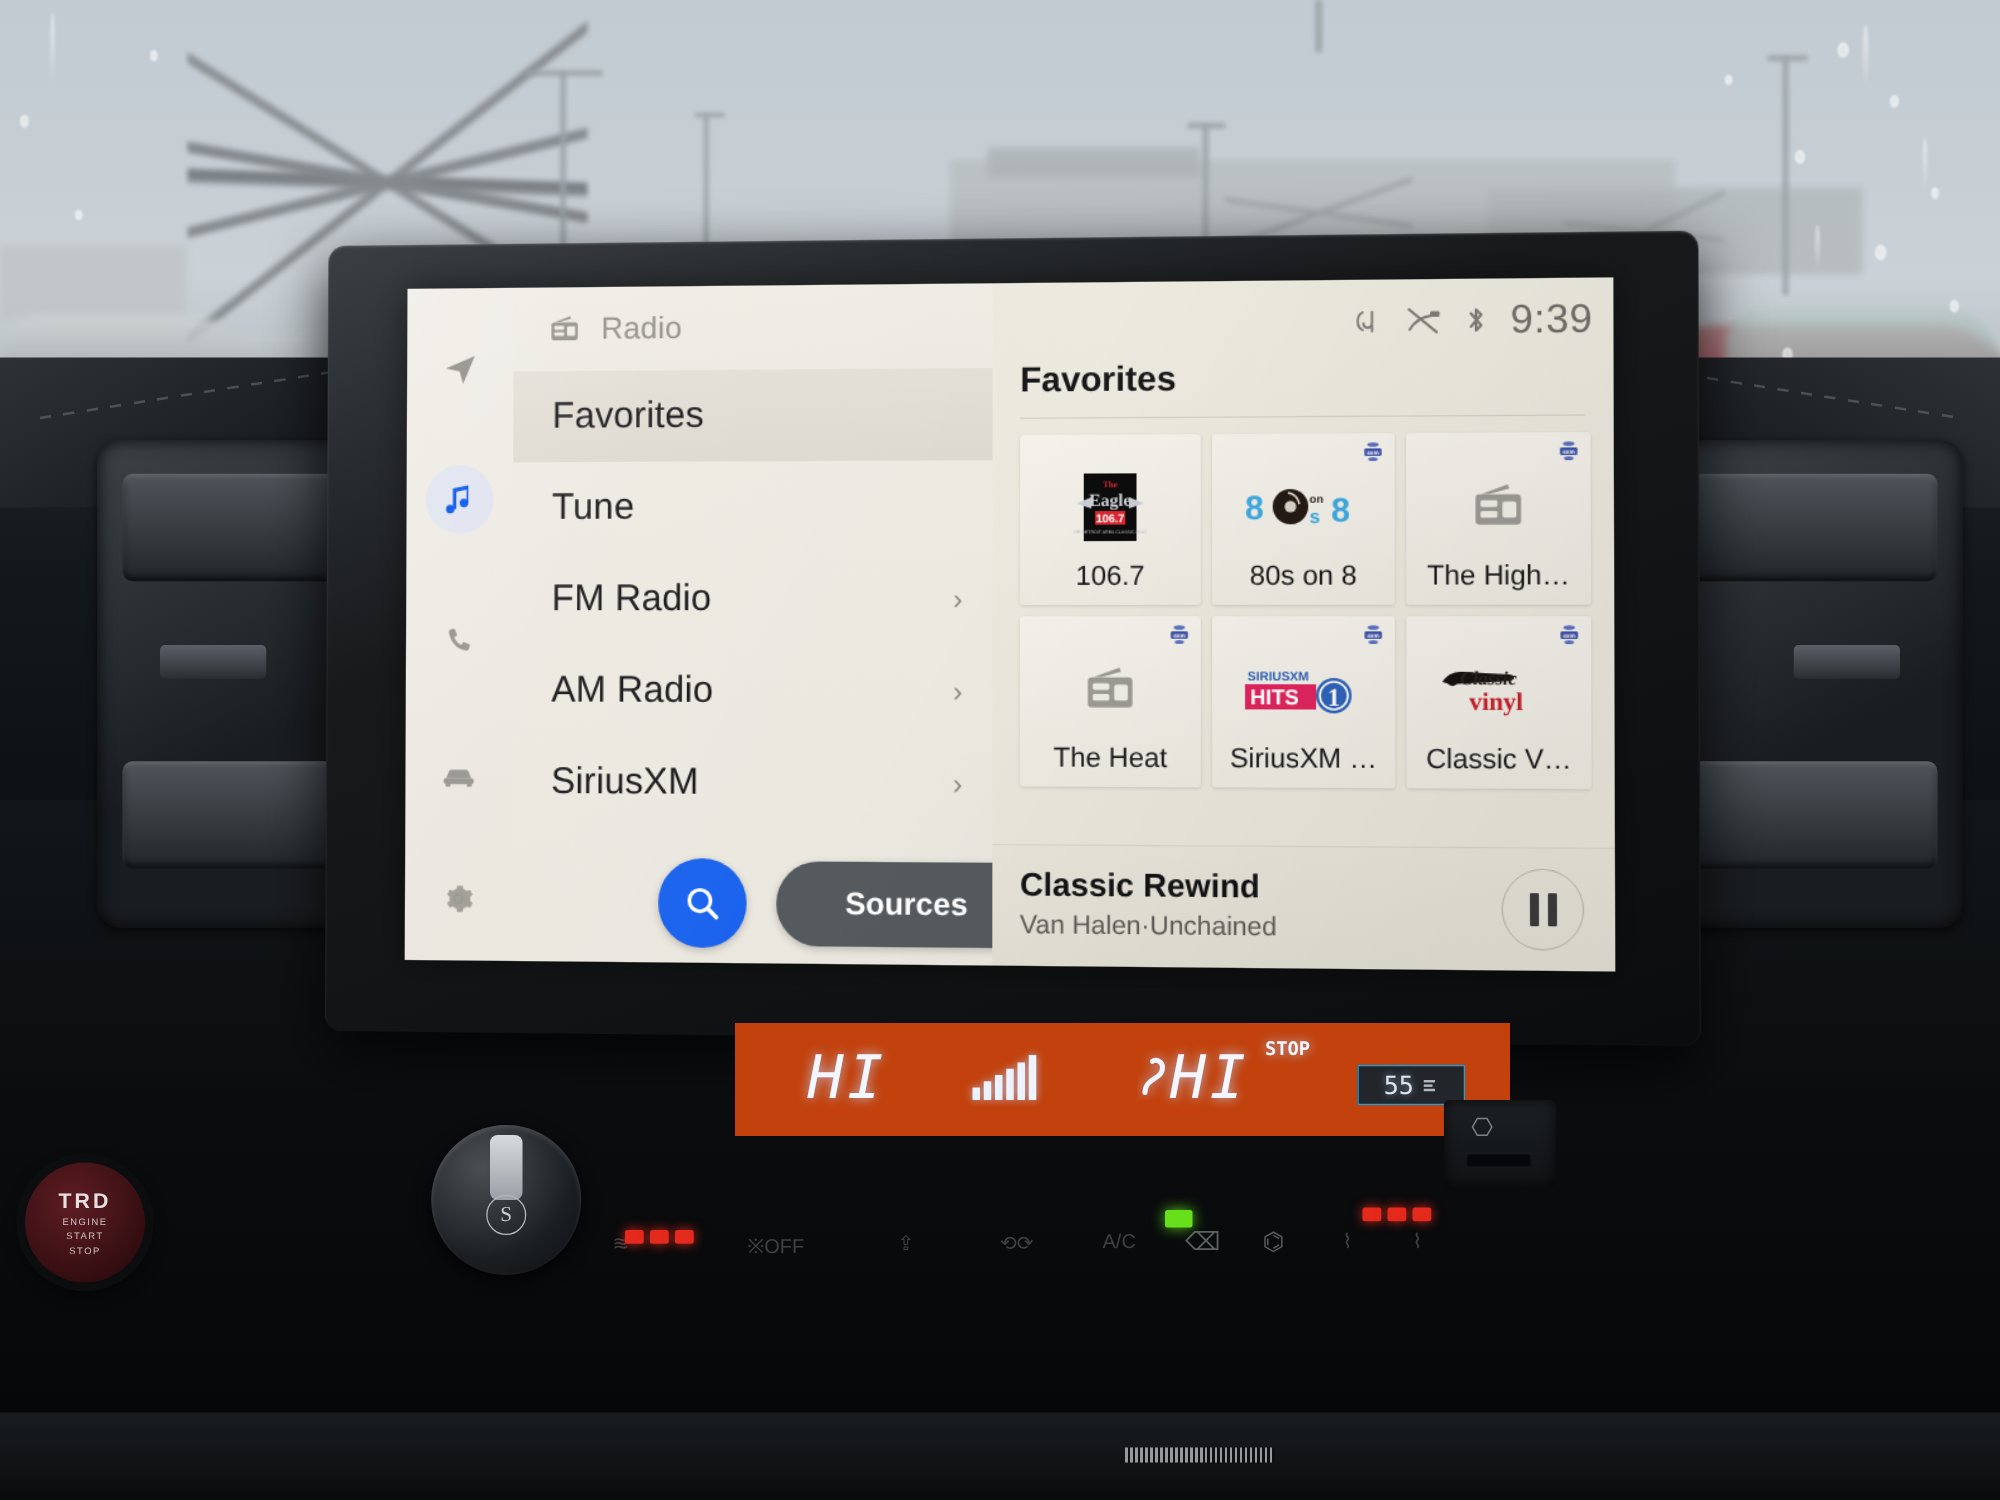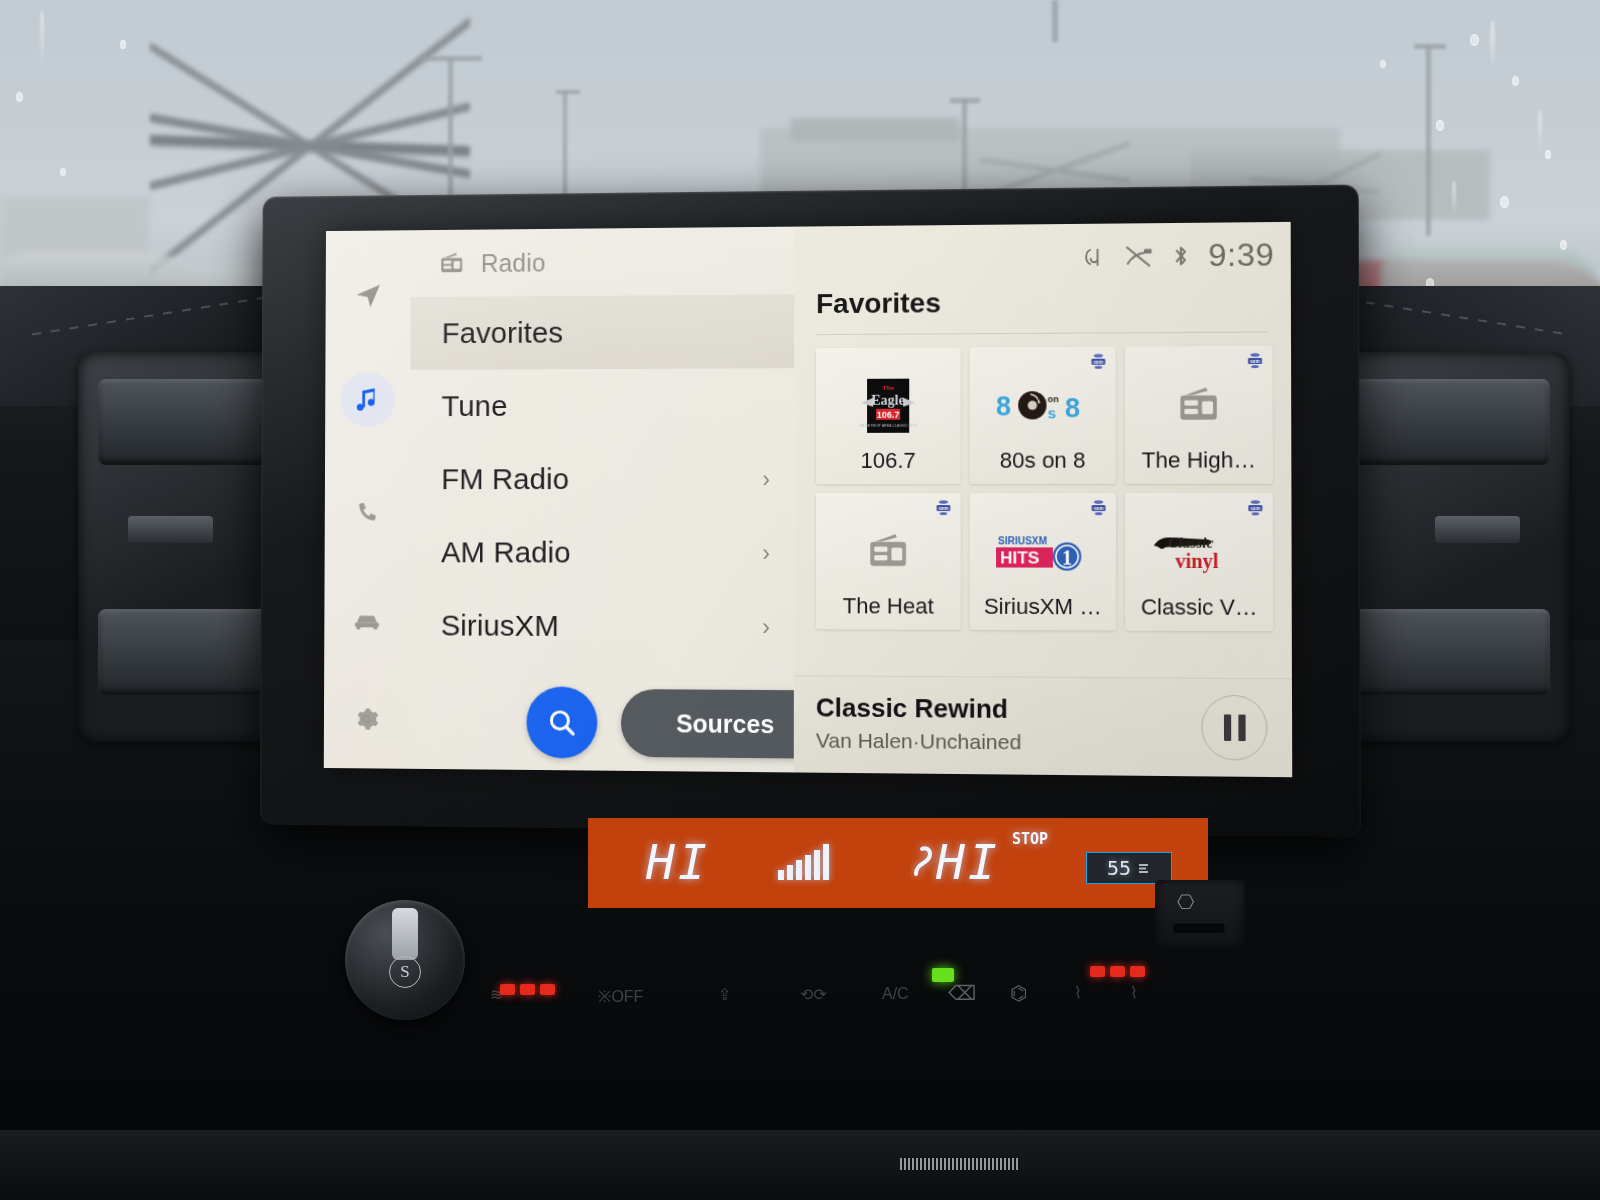--- a/index.html
+++ b/index.html
@@ -538,20 +538,26 @@
   </div>
 
   <div class="led ledRed" style="left:500px;top:984px;"></div>
   <div class="led ledRed" style="left:520px;top:984px;"></div>
   <div class="led ledRed" style="left:540px;top:984px;"></div>
   <div class="led ledGreen" style="left:932px;top:968px;width:22px;height:14px;"></div>
   <div class="led ledRed" style="left:1090px;top:966px;"></div>
   <div class="led ledRed" style="left:1110px;top:966px;"></div>
   <div class="led ledRed" style="left:1130px;top:966px;"></div>
 
+  <div class="trd">
+    <div class="t1">TRD</div>
+    <div class="t2">ENGINE</div>
+    <div class="t2">START</div>
+    <div class="t2">STOP</div>
+  </div>
 
   <div class="usbPanel">
     <div class="usbIcon">⎔</div>
     <div class="usbSlot"></div>
   </div>
 
   <div class="bottomTrim"></div>
   <div class="vinStrip"></div>
 </div>
 

